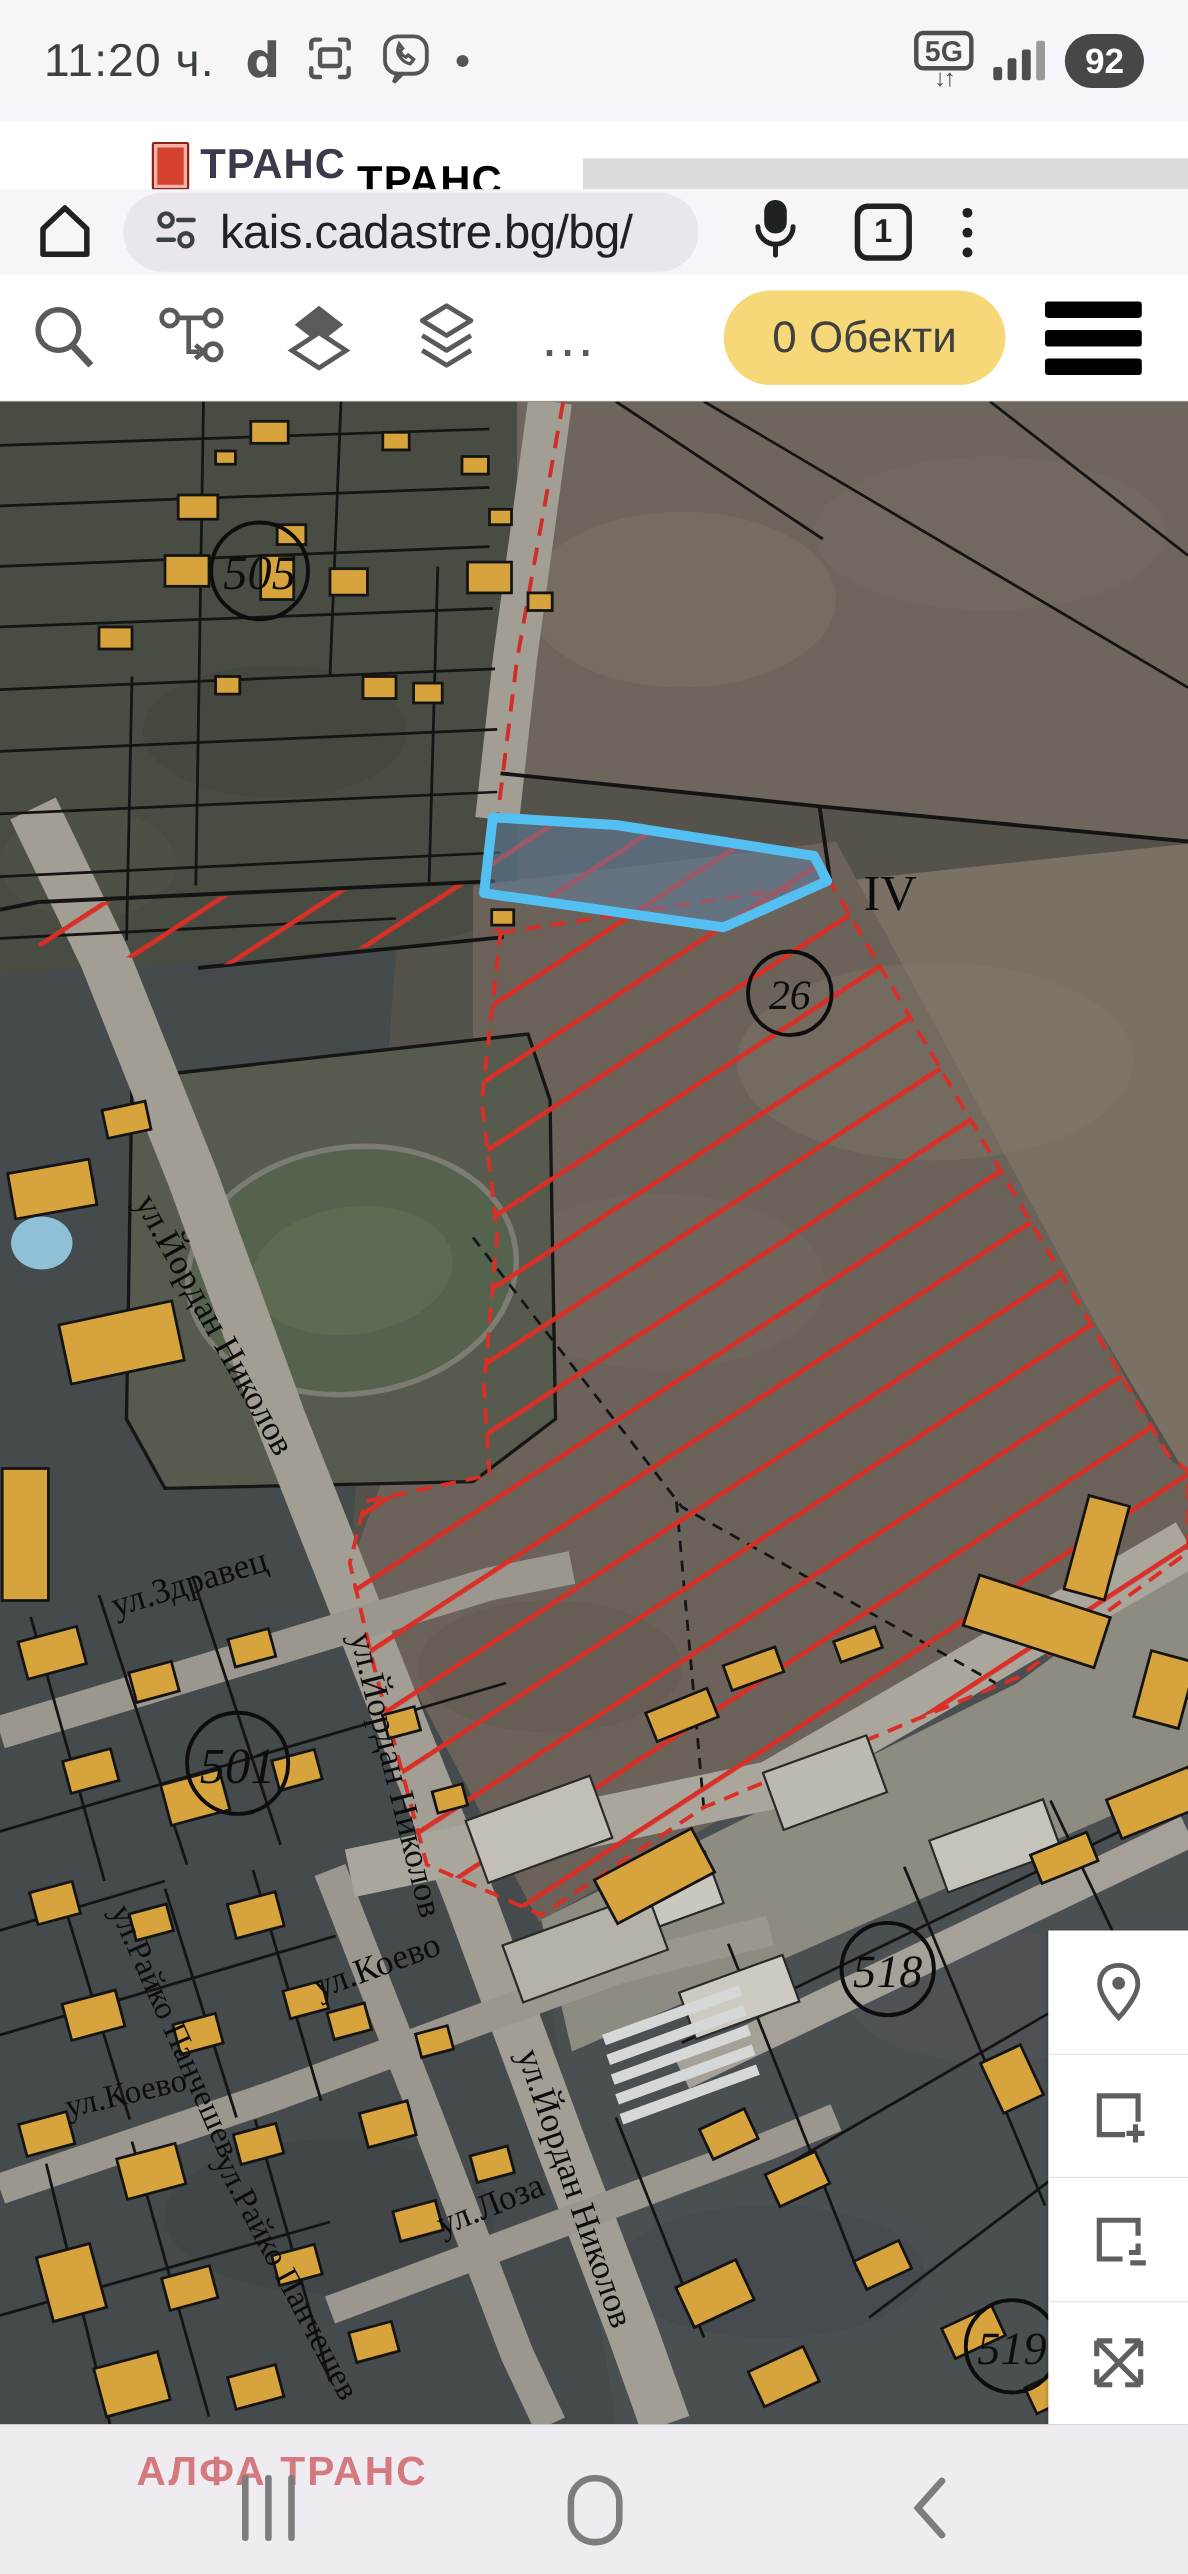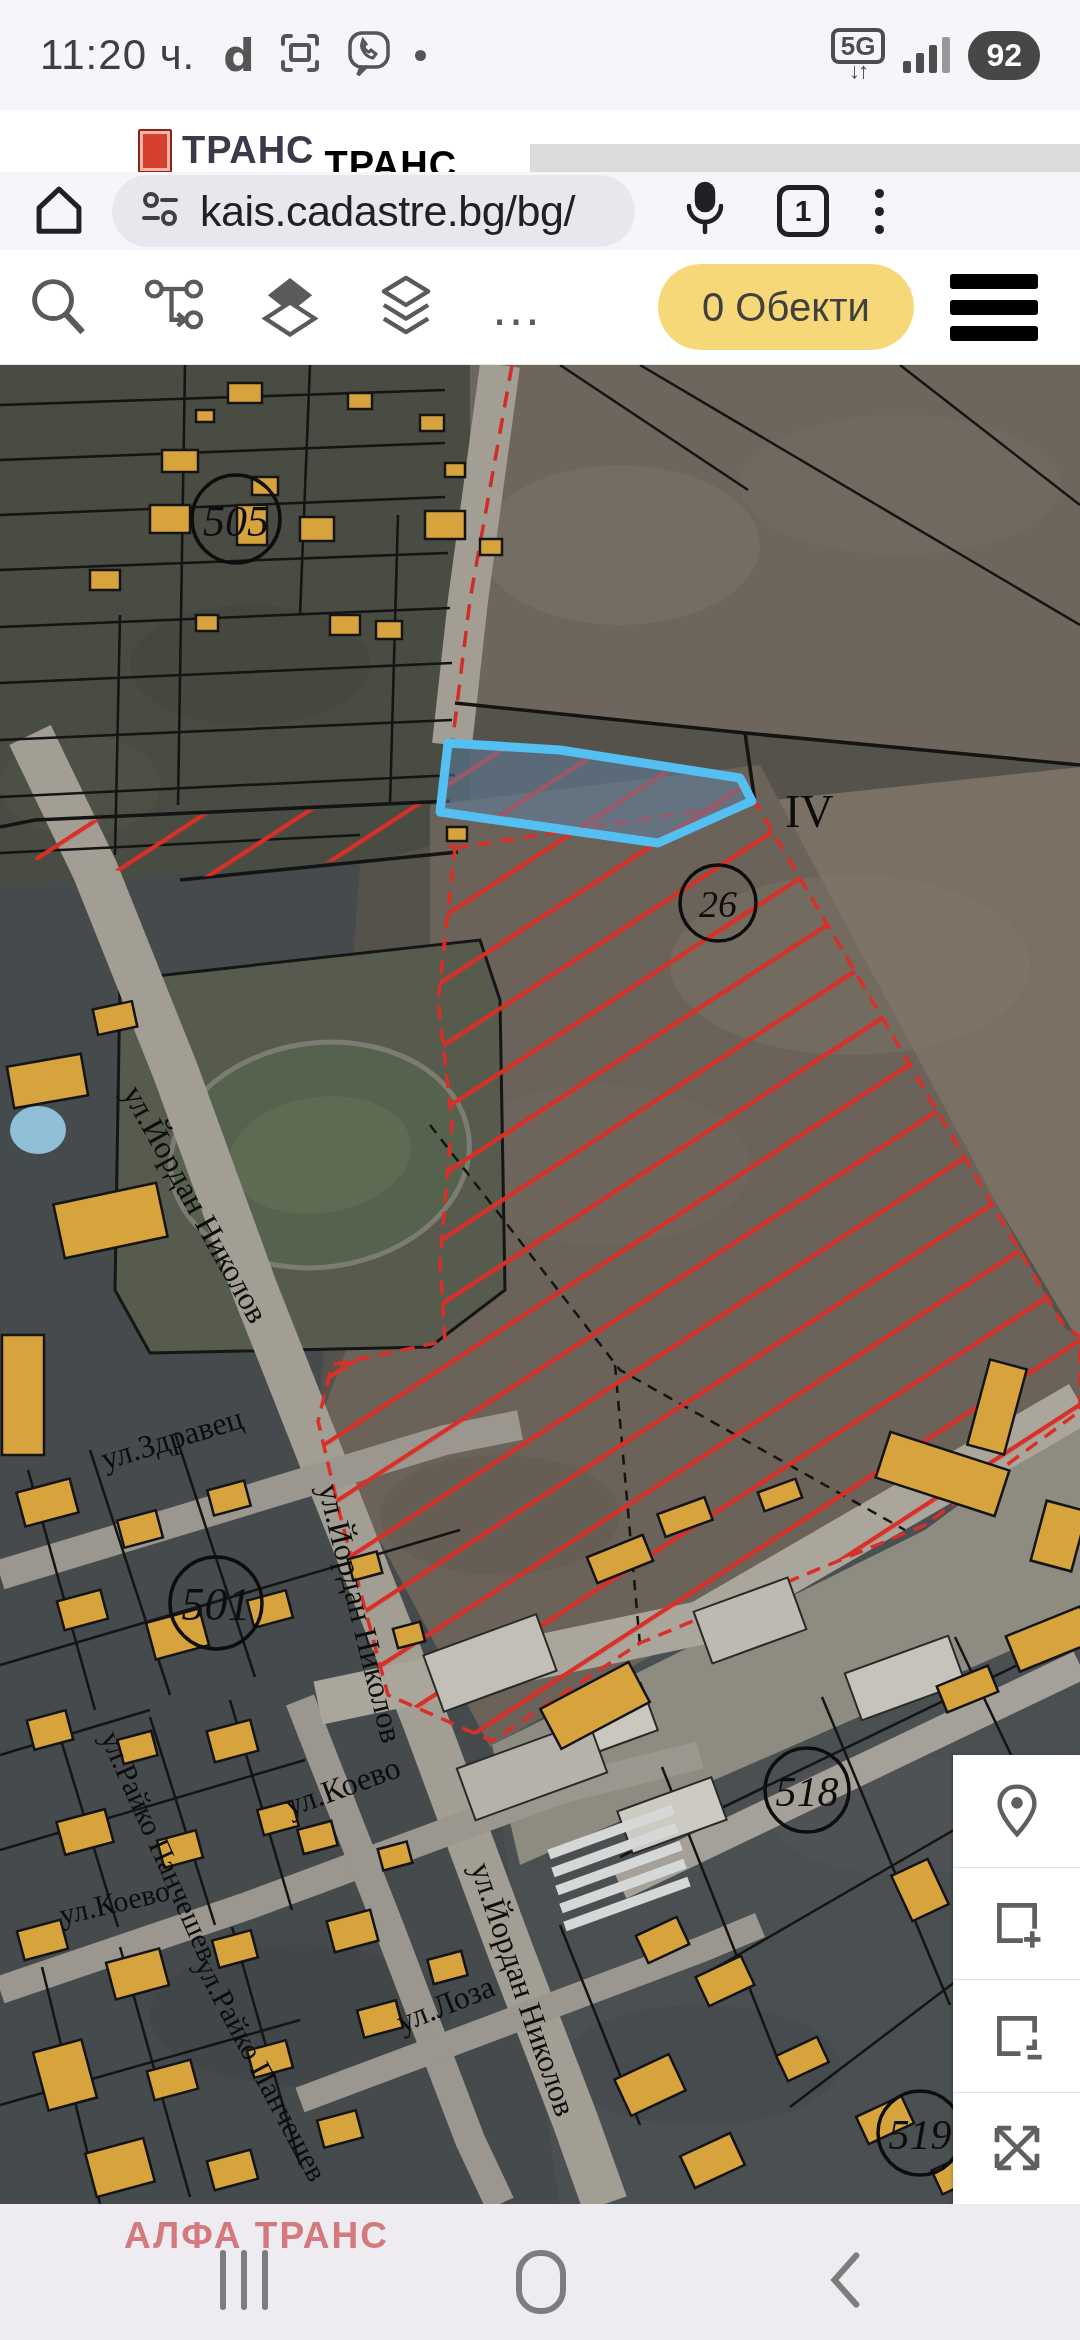--- a/index.html
+++ b/index.html
@@ -49,21 +49,21 @@
   
   #map{position:absolute;left:0;top:365px;width:1080px;height:1839px;background:#54524a;overflow:hidden;}
   #map svg{display:block;}
   
   #maptools{position:absolute;left:953px;top:1755px;width:127px;height:449px;background:#fff;display:flex;
             flex-direction:column;box-shadow:-1px 0 3px rgba(0,0,0,.2);}
   #maptools .mt-btn{flex:1;display:flex;align-items:center;justify-content:center;border-bottom:1px solid #e2e2e2;}
   #maptools .mt-btn:last-child{border-bottom:none;}
   
   #navbar{position:absolute;left:0;top:2204px;width:1080px;height:136px;background:#eeecf0;}
-  #watermark{position:absolute;left:124px;top:11px;font-size:37px;font-weight:bold;color:#d4797e;letter-spacing:2px;}
+  #watermark{position:absolute;left:124px;top:22px;font-size:37px;font-weight:bold;color:#d4797e;letter-spacing:2px;}
   .nav-ic{position:absolute;top:46px;}
   .recents{left:220px;display:flex;gap:15px;}
   .recents i{display:block;width:6px;height:60px;background:#7d7d7d;border-radius:3px;}
   .homebtn{left:516px;width:50px;height:64px;border:6px solid #7d7d7d;border-radius:24px;}
 </style>
 </head>
 <body>
 
 <div id="phone">
 

